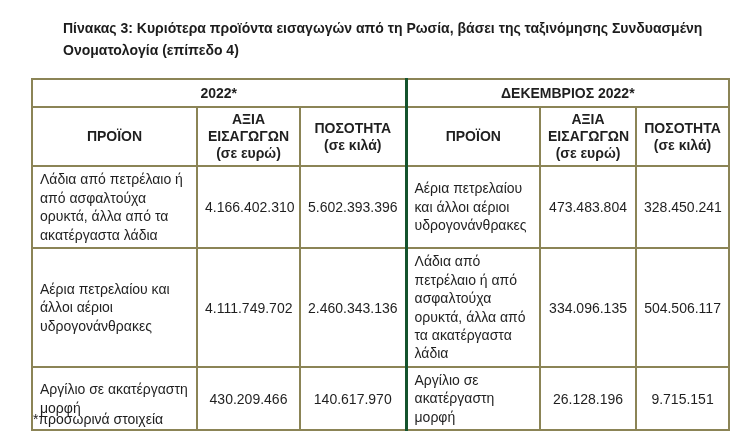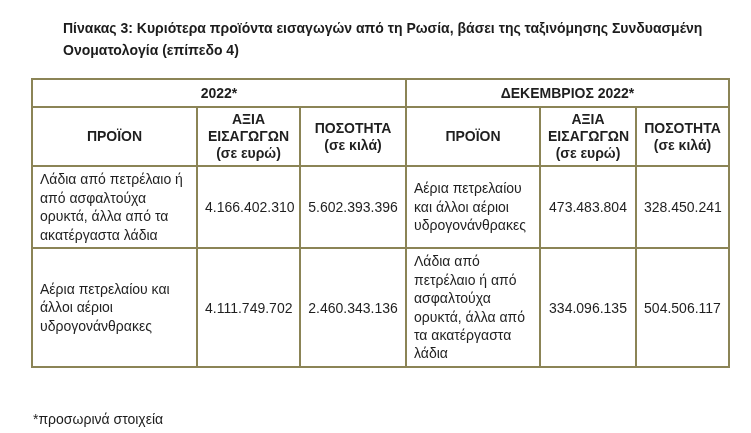--- a/index.html
+++ b/index.html
@@ -39,21 +39,21 @@
   table.imports td {
     border: 2px solid #8b8456;
     font-size: 14px;
     padding: 3px 7px;
     vertical-align: middle;
     overflow: hidden;
   }
   
   table.imports th.mid,
   table.imports td.mid {
-    border-left: 1px solid #14532d;
+    border-left: 3px solid #14532d;
   }
   th.period {
     font-weight: 700;
     text-align: center;
     height: 20px;
     font-size: 14.5px;
   }
   th.colhead {
     font-weight: 700;
     text-align: center;
@@ -124,16 +124,24 @@
       <td class="num">328.450.241</td>
     </tr>
     <tr class="row-2">
       <td class="product">Αέρια πετρελαίου και άλλοι αέριοι υδρογονάνθρακες</td>
       <td class="num">4.111.749.702</td>
       <td class="num">2.460.343.136</td>
       <td class="product mid">Λάδια από πετρέλαιο ή από ασφαλτούχα ορυκτά, άλλα από τα ακατέργαστα λάδια</td>
       <td class="num">334.096.135</td>
       <td class="num">504.506.117</td>
     </tr>
+    <tr class="row-3">
+      <td class="product">Αργίλιο σε ακατέργαστη μορφή</td>
+      <td class="num">430.209.466</td>
+      <td class="num">140.617.970</td>
+      <td class="product mid">Αργίλιο σε ακατέργαστη μορφή</td>
+      <td class="num">26.128.196</td>
+      <td class="num">9.715.151</td>
+    </tr>
   </tbody>
 </table>
 
 <div class="footnote">*προσωρινά στοιχεία</div>
 
 </body></html>

